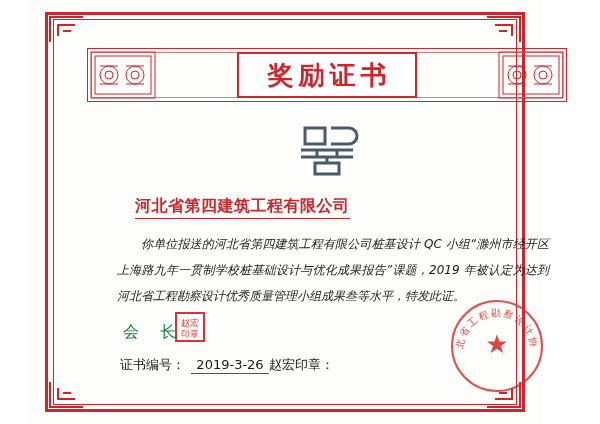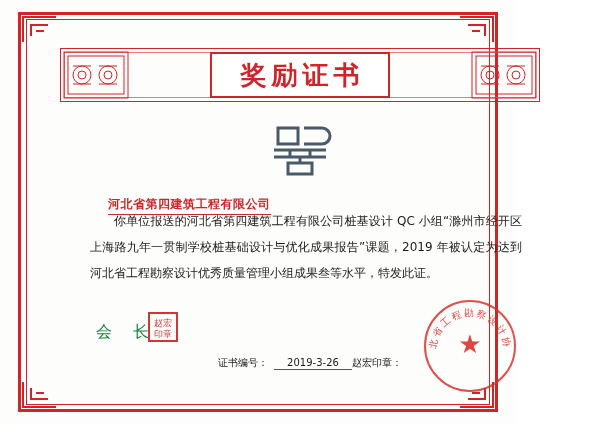--- a/index.html
+++ b/index.html
@@ -12,20 +12,21 @@
     height: 424px;
     font-family: "Liberation Serif", serif;
     overflow: hidden;
   }
 
   #certificate {
     position: relative;
     width: 516px;
     height: 424px;
     background: #fdfdfb;
+    margin-left: 27px;
   }
 
   
   .border-outer {
     position: absolute;
     left: 18px;
     top: 12px;
     right: 18px;
     bottom: 12px;
     border: 3px solid #d0242a;
@@ -122,38 +123,39 @@
     width: 64px;
     height: 56px;
   }
 
   
   .recipient {
     position: absolute;
     left: 108px;
     top: 196px;
     font-family: "DejaVu Sans", sans-serif;
-    font-size: 12px;
+    font-size: 16px;
     font-weight: bold;
     color: #c8282d;
     letter-spacing: .5px;
     border-bottom: 1px solid #c8282d;
     padding-bottom: 1px;
   }
   .body-text {
     position: absolute;
     left: 90px;
-    top: 208px;
+    top: 231px;
     width: 432px;
     font-family: "DejaVu Sans", sans-serif;
     font-size: 12px;
     line-height: 26px;
     color: #1a1a1a;
     text-align: justify;
     text-indent: 24px;
+    font-style: italic;
   }
 
   
   .chairman-label {
     position: absolute;
     left: 96px;
     top: 322px;
     font-family: "DejaVu Sans", sans-serif;
     font-size: 16px;
     color: #15803d;
@@ -210,27 +212,27 @@
     fill: #d8322f;
     font-family: "DejaVu Sans", sans-serif;
     font-size: 9.5px;
     letter-spacing: 2.2px;
     opacity: .9;
   }
 
   
   .footer {
     position: absolute;
-    left: 100px;
+    left: 93px;
     top: 356px;
     width: 420px;
     display: flex;
-    justify-content: center;
-    font-family: "DejaVu Sans", sans-serif;
-    font-size: 10px;
+    justify-content: flex-start;
+    font-family: "DejaVu Sans", sans-serif;
+    font-size: 13px;
     color: #1a1a1a;
   }
   .footer .field { display: flex; align-items: flex-end; }
   .footer .flabel { white-space: nowrap; }
   .footer .fvalue {
     margin-left: 6px;
     padding: 0 4px 1px 4px;
     border-bottom: 1px solid #555;
     min-width: 70px;
     text-align: center;

